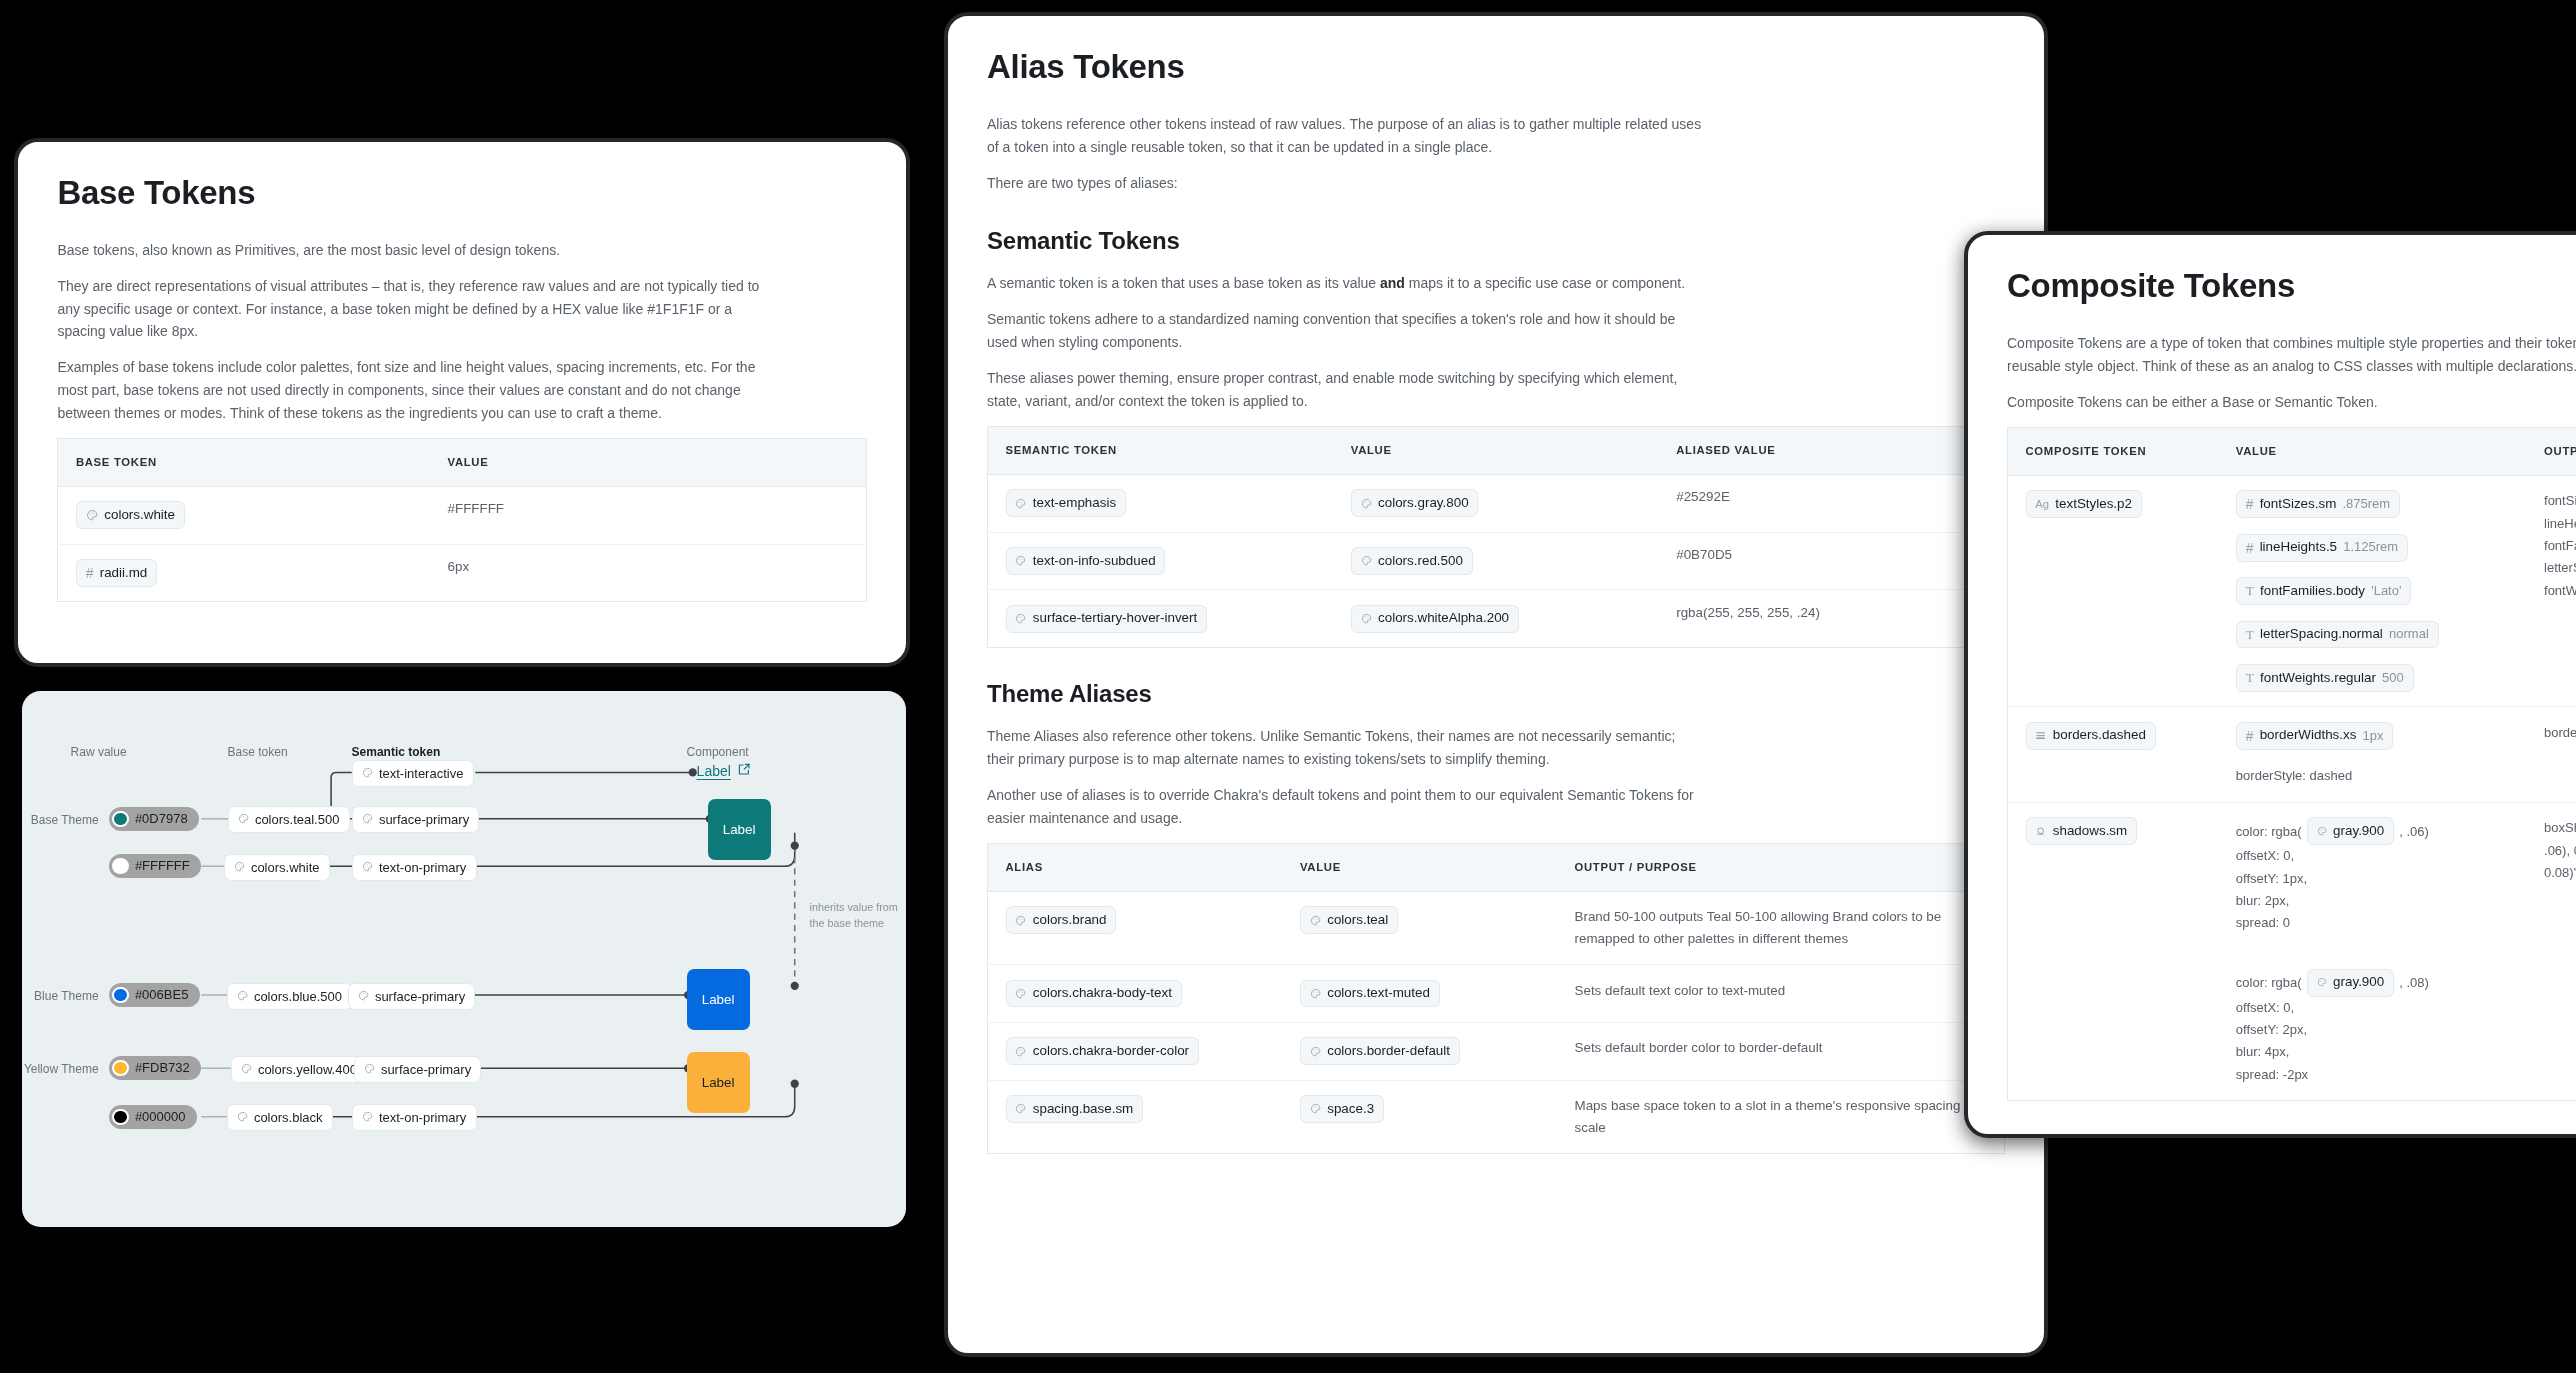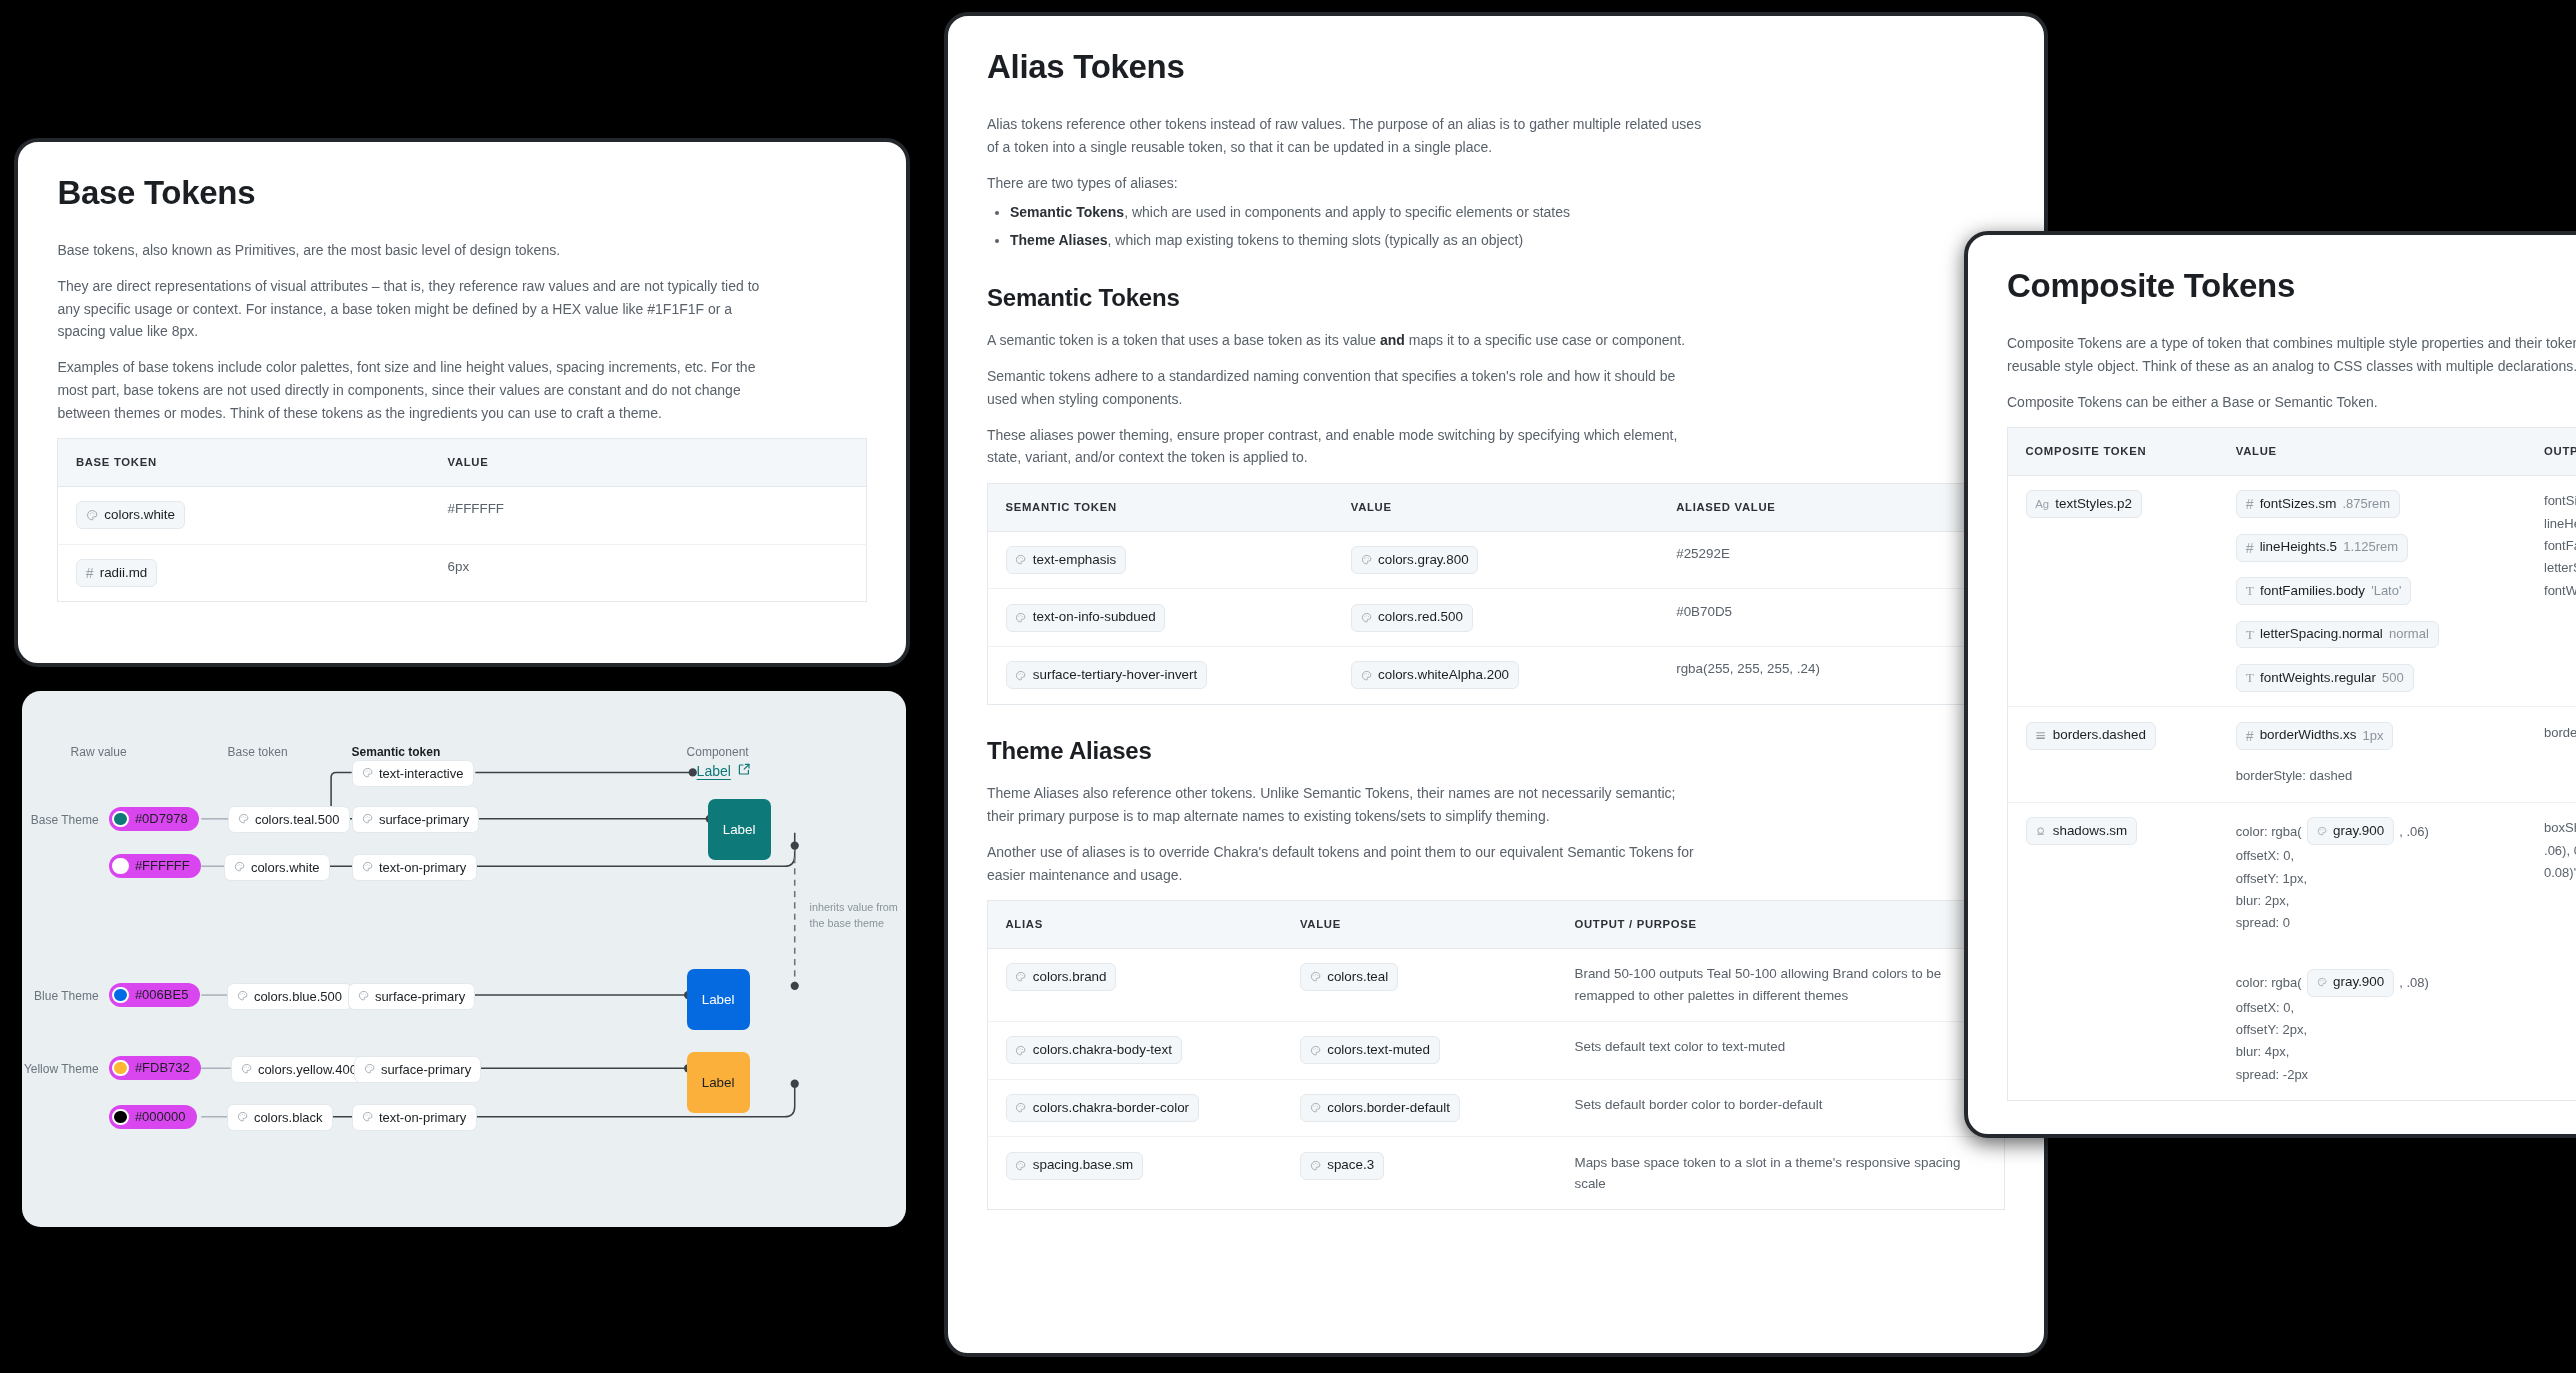--- a/index.html
+++ b/index.html
@@ -95,21 +95,21 @@
   .dg-col-head {
     position: absolute; font-size: 12px; color: #6b747d; white-space: nowrap;
   }
   .dg-col-head.strong { color: #1b1f23; font-weight: 700; }
   .dg-theme {
     position: absolute; font-size: 12px; color: #6b747d; white-space: nowrap;
     text-align: right;
   }
   .swatch {
     position: absolute; display: flex; align-items: center; gap: 6.2px;
-    background: #d946ef; border-radius: 515px; padding: 3.6px 11.3px 3.6px 3.6px;
+    background: #a3a3a3; border-radius: 515px; padding: 3.6px 11.3px 3.6px 3.6px;
     font-size: 13px; color: #1b1f23; white-space: nowrap;
   }
   .swatch .dot {
     width: 16.5px; height: 16.5px; border-radius: 50%;
     border: 2.1px solid #ffffff; flex: none;
   }
   .node {
     position: absolute; display: inline-flex; align-items: flex-start; gap: 5.7px;
     background: #ffffff; border: 1px solid #e3e8ec; border-radius: 6.7px;
     padding: 5.2px 9.3px; font-size: 13px; color: #1b1f23; white-space: nowrap;
@@ -378,28 +378,20 @@
         <div>the base theme</div>
       </div>
     </div>
   </div>
 
   <div class="card" id="card-alias">
     <div class="card-body">
       <h1 class="title">Alias Tokens</h1>
       <p class="para">Alias tokens reference other tokens instead of raw values. The purpose of an alias is to gather multiple related uses of a token into a single reusable token, so that it can be updated in a single place.</p>
       <p class="para" style="margin-bottom:6.2px">There are two types of aliases:</p>
-      <ul class="bullets">
-        <li>
-          <b>Semantic Tokens</b><span>, which are used in components and apply to specific elements or states</span>
-        </li>
-        <li>
-          <b>Theme Aliases</b><span>, which map existing tokens to theming slots (typically as an object)</span>
-        </li>
-      </ul>
 
       <h2 class="subtitle">Semantic Tokens</h2>
       <p class="para"><span>A semantic token is a token that uses a base token as its value </span><b>and</b><span> maps it to a specific use case or component.</span></p>
       <p class="para">Semantic tokens adhere to a standardized naming convention that specifies a token's role and how it should be used when styling components.</p>
       <p class="para">These aliases power theming, ensure proper contrast, and enable mode switching by specifying which element, state, variant, and/or context the token is applied to.</p>
 
       <table class="tok">
         <thead>
           <tr>
             <th style="width:34%">SEMANTIC TOKEN</th>

